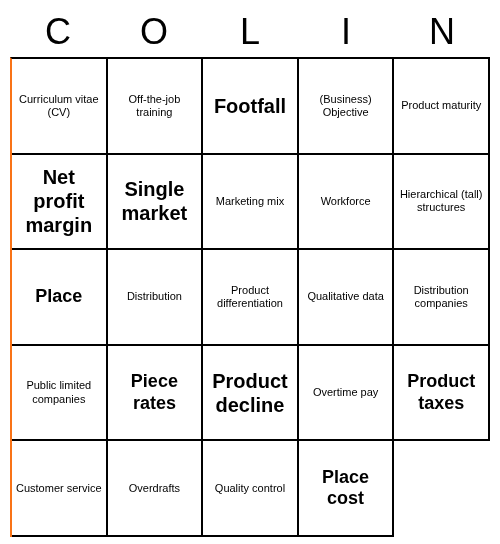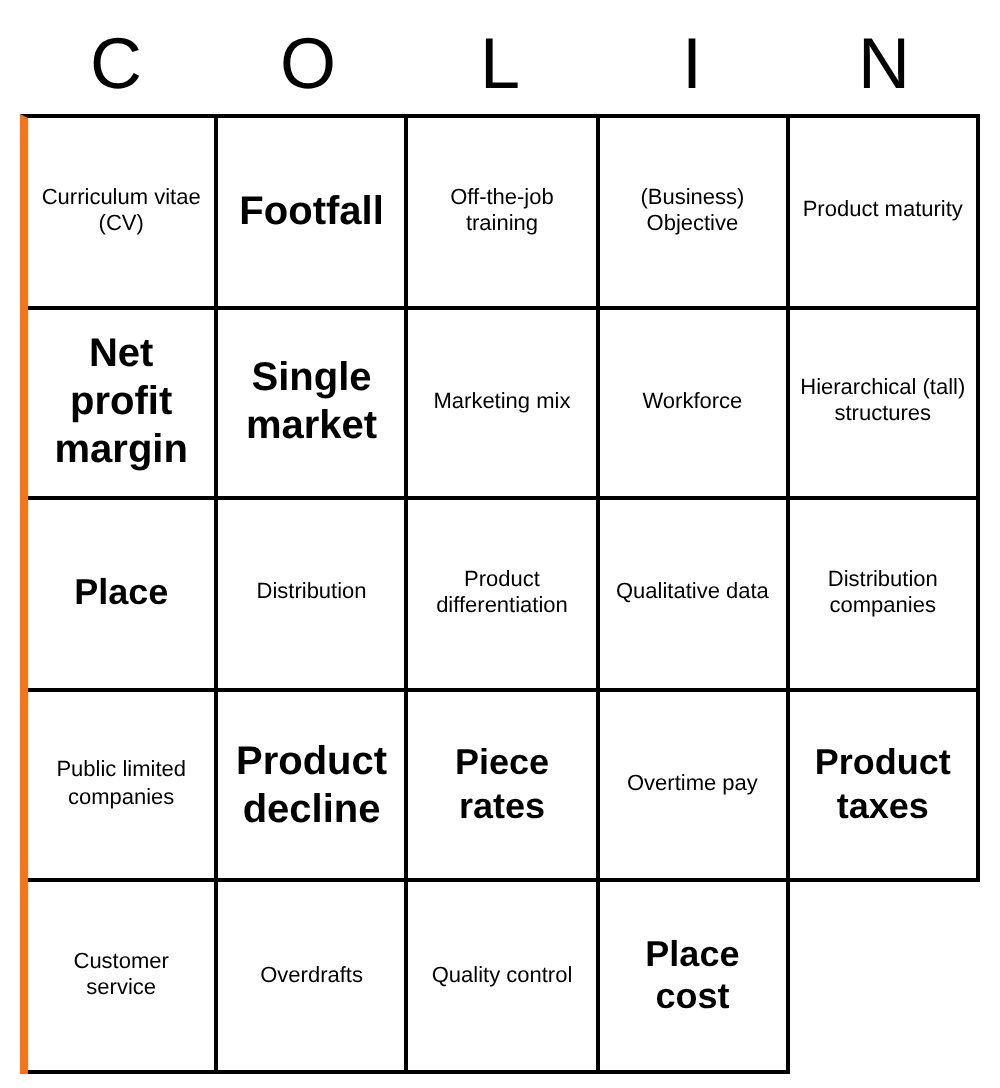--- a/index.html
+++ b/index.html
@@ -39,21 +39,21 @@
       font-weight: normal;
       color: #000;
     }
 
     .grid {
       display: grid;
       grid-template-columns: repeat(5, 1fr);
       grid-template-rows: repeat(5, 1fr);
       flex: 1;
       border-top: 2px solid #000;
-      border-left: 4px solid #f97316;
+      border-left: 2px solid #f97316;
     }
 
     .cell {
       border-right: 2px solid #000;
       border-bottom: 2px solid #000;
       display: flex;
       align-items: center;
       justify-content: center;
       text-align: center;
       padding: 4px;
@@ -83,37 +83,37 @@
 <div class="bingo-container">
   <div class="header-row">
     <div class="header-cell">C</div>
     <div class="header-cell">O</div>
     <div class="header-cell">L</div>
     <div class="header-cell">I</div>
     <div class="header-cell">N</div>
   </div>
   <div class="grid" id="bingo-grid">
   <div class="cell">Curriculum vitae (CV)</div>
+      <div class="cell">Off-the-job training</div>
       <div class="cell large">Footfall</div>
-      <div class="cell">Off-the-job training</div>
       <div class="cell">(Business) Objective</div>
       <div class="cell">Product maturity</div>
       <div class="cell medium">Net profit margin</div>
       <div class="cell medium">Single market</div>
       <div class="cell">Marketing mix</div>
       <div class="cell">Workforce</div>
       <div class="cell">Hierarchical (tall) structures</div>
       <div class="cell xlarge">Place</div>
       <div class="cell">Distribution</div>
       <div class="cell">Product differentiation</div>
       <div class="cell">Qualitative data</div>
       <div class="cell">Distribution companies</div>
       <div class="cell">Public limited companies</div>
+      <div class="cell xlarge">Piece rates</div>
       <div class="cell medium">Product decline</div>
-      <div class="cell xlarge">Piece rates</div>
       <div class="cell">Overtime pay</div>
       <div class="cell xlarge">Product taxes</div>
       <div class="cell">Customer service</div>
       <div class="cell">Overdrafts</div>
       <div class="cell">Quality control</div>
       <div class="cell xlarge">Place cost</div>
     </div>
 </div>
 
 </body></html>

